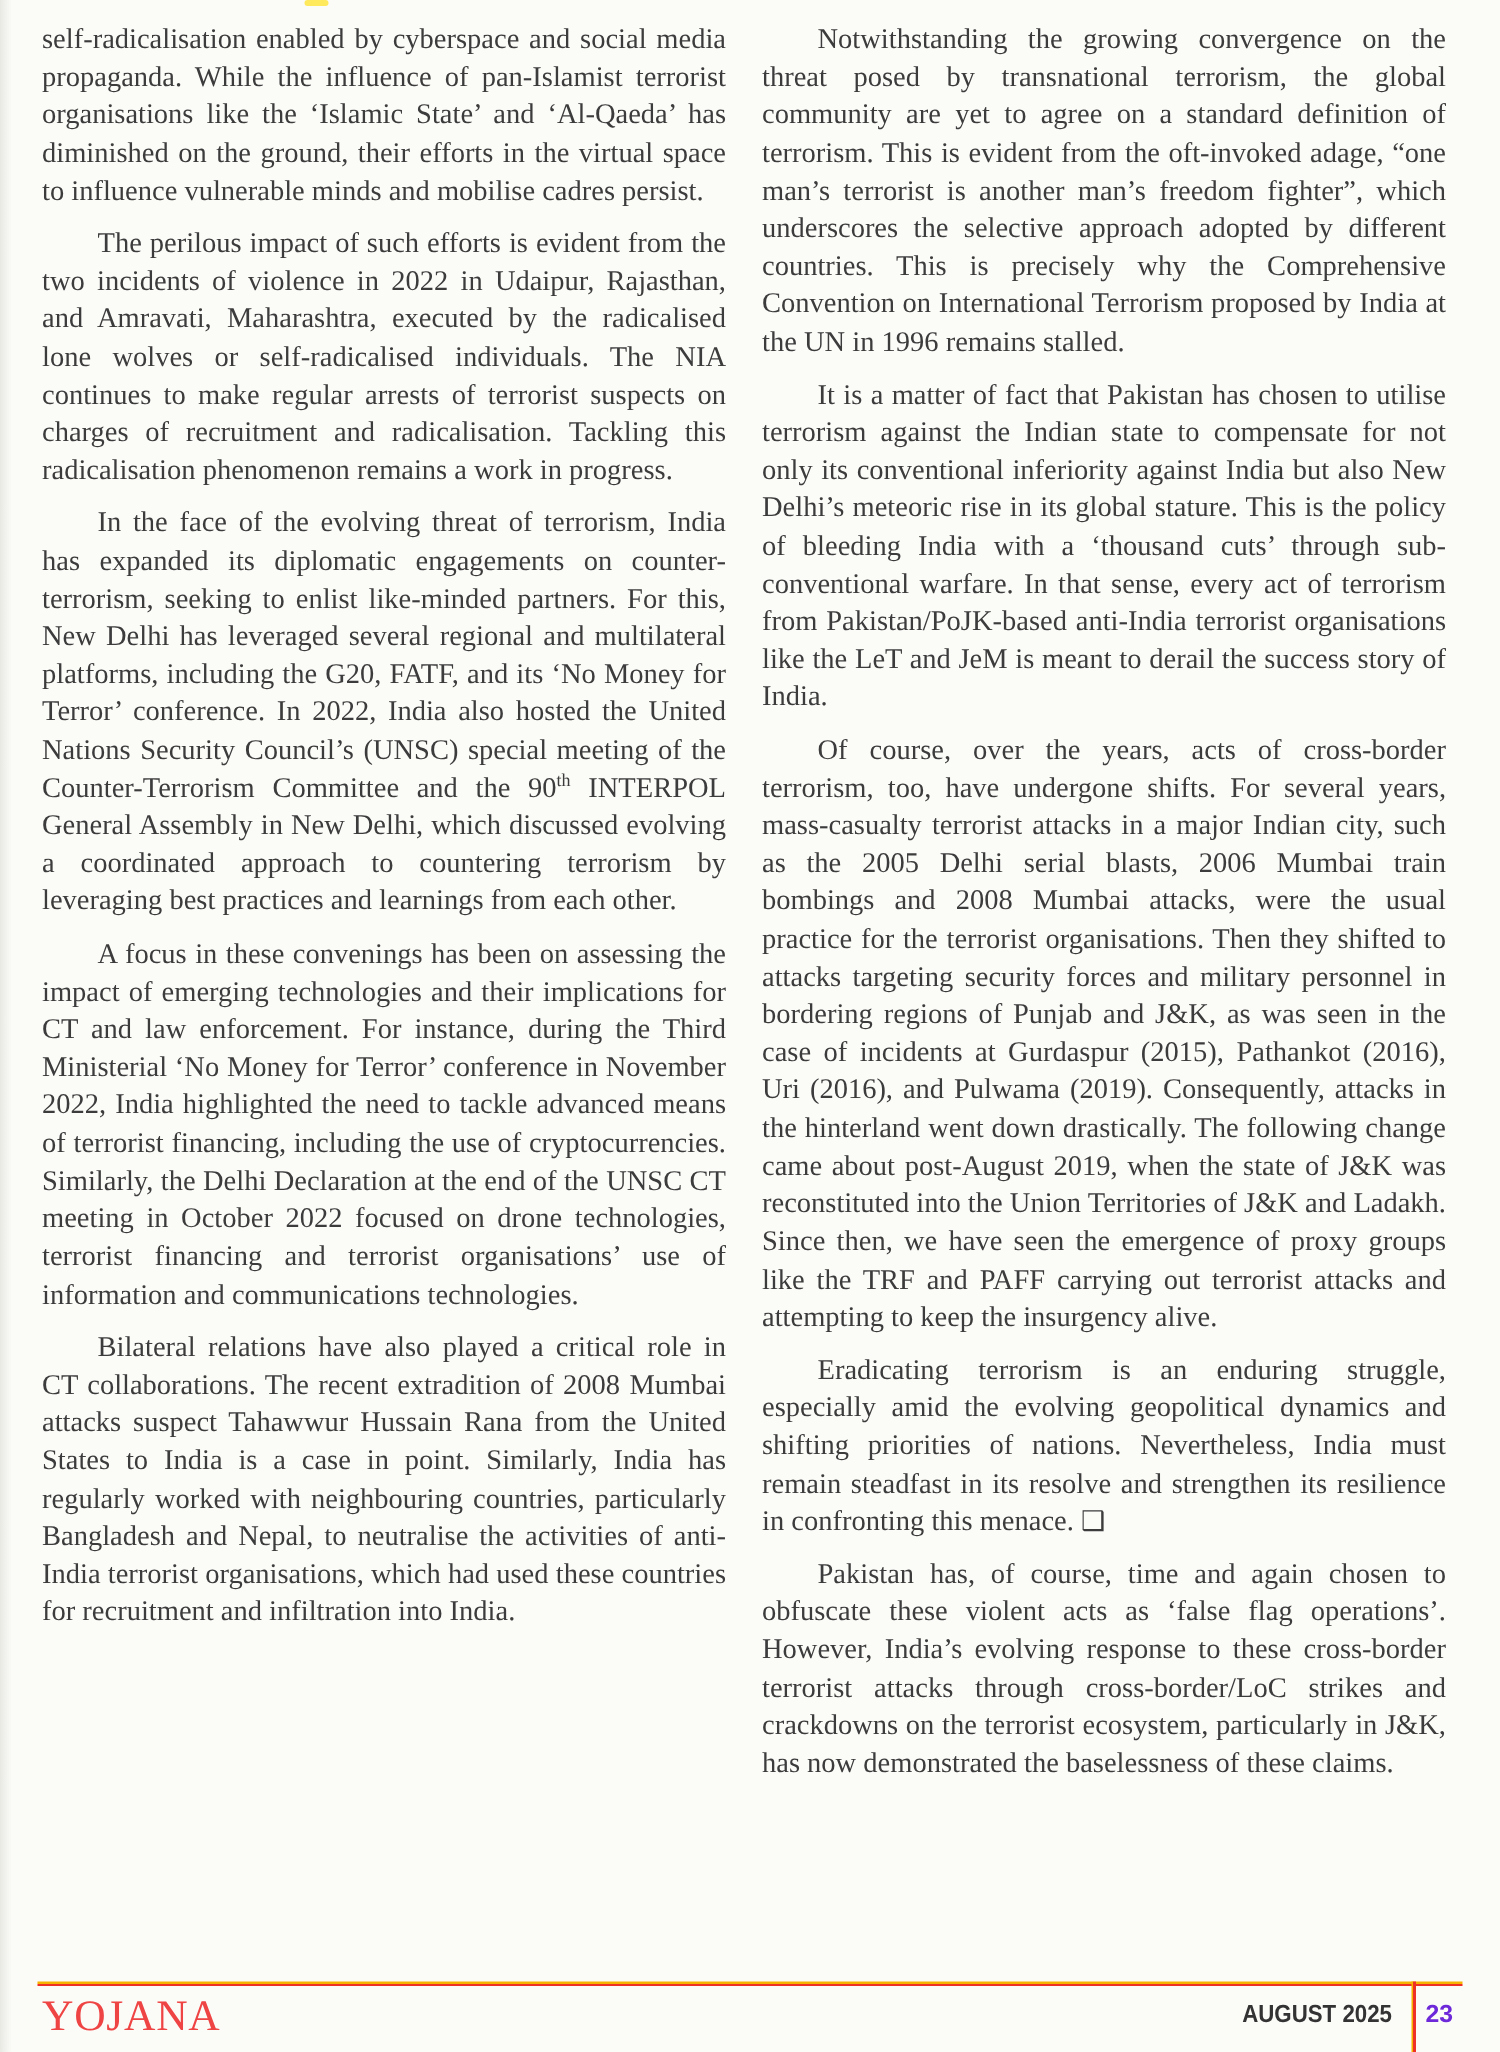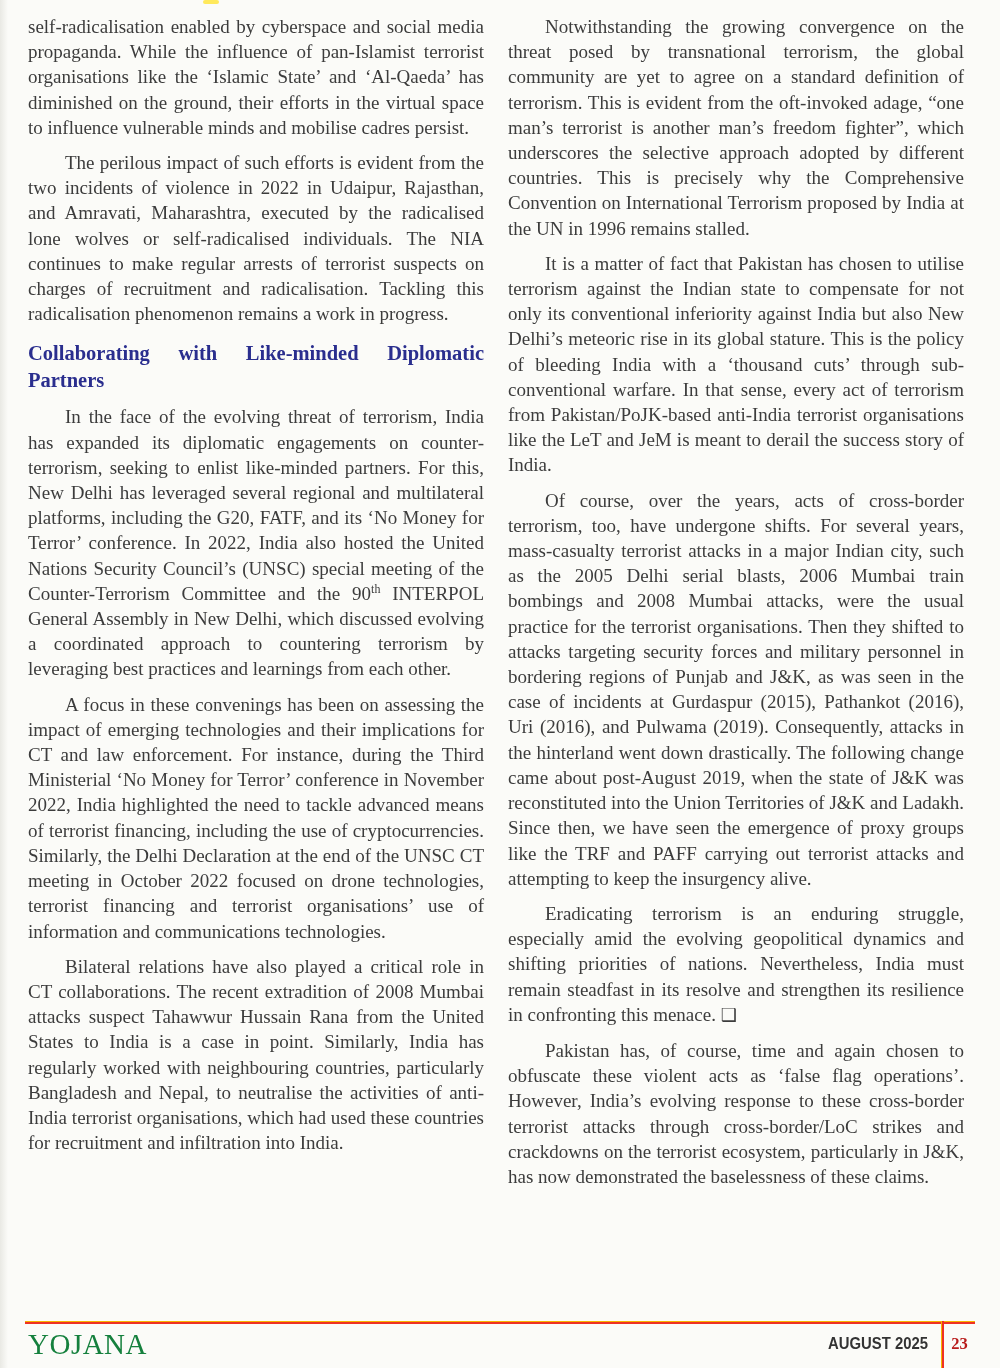--- a/index.html
+++ b/index.html
@@ -44,48 +44,47 @@
   .footer-rule {
     position: absolute; left: 25px; top: 1321px; width: 950px; height: 3px;
     background: linear-gradient(#f6b400 0 45%, #ee3124 45% 100%);
   }
   .footer-vline {
     position: absolute; left: 941px; top: 1321px; width: 3px; height: 47px;
     background: linear-gradient(90deg, #f6b400 0 34%, #ee3124 34% 100%);
   }
   .brand {
     position: absolute; left: 28px; top: 1328px;
-    font-size: 29px; letter-spacing: 0.5px; color: #15803d;
+    font-size: 29px; letter-spacing: 0.5px; color: #ef4444;
     font-family: "Liberation Serif", "DejaVu Serif", serif;
   }
   .issue {
     position: absolute; right: 72px; top: 1334px;
     font-family: "Liberation Sans", "DejaVu Sans", sans-serif;
     font-size: 16.5px; font-weight: bold; color: #333;
     transform: scaleX(0.9); transform-origin: 100% 50%;
     white-space: nowrap;
   }
   .pageno {
     position: absolute; left: 944px; top: 1334px; width: 31px;
     text-align: center;
-    font-family: Liberation Serif, serif;
-    font-size: 16.5px; font-weight: bold; color: #b91c1c;
+    font-family: Liberation Sans, sans-serif;
+    font-size: 16.5px; font-weight: bold; color: #6d28d9;
   }
 </style>
 </head>
 <body>
 
 <div class="scan-edge"></div>
 <div class="artifact"></div>
 
 <div class="columns">
   <div class="col">
     <p class="noindent">self-radicalisation enabled by cyberspace and social media propaganda. While the influence of pan-Islamist terrorist organisations like the ‘Islamic State’ and ‘Al-Qaeda’ has diminished on the ground, their efforts in the virtual space to influence vulnerable minds and mobilise cadres persist.</p>
     <p>The perilous impact of such efforts is evident from the two incidents of violence in 2022 in Udaipur, Rajasthan, and Amravati, Maharashtra, executed by the radicalised lone wolves or self-radicalised individuals. The NIA continues to make regular arrests of terrorist suspects on charges of recruitment and radicalisation. Tackling this radicalisation phenomenon remains a work in progress.</p>
-    <h2>Collaborating with Like-minded Diplomatic Partners</h2>
     <p><span>In the face of the evolving threat of terrorism, India has expanded its diplomatic engagements on counter-terrorism, seeking to enlist like-minded partners. For this, New Delhi has leveraged several regional and multilateral platforms, including the G20, FATF, and its ‘No Money for Terror’ conference. In 2022, India also hosted the United Nations Security Council’s (UNSC) special meeting of the Counter-Terrorism Committee and the 90</span><sup class="ord">th</sup><span> INTERPOL General Assembly in New Delhi, which discussed evolving a coordinated approach to countering terrorism by leveraging best practices and learnings from each other.</span></p>
     <p>A focus in these convenings has been on assessing the impact of emerging technologies and their implications for CT and law enforcement. For instance, during the Third Ministerial ‘No Money for Terror’ conference in November 2022, India highlighted the need to tackle advanced means of terrorist financing, including the use of cryptocurrencies. Similarly, the Delhi Declaration at the end of the UNSC CT meeting in October 2022 focused on drone technologies, terrorist financing and terrorist organisations’ use of information and communications technologies.</p>
     <p>Bilateral relations have also played a critical role in CT collaborations. The recent extradition of 2008 Mumbai attacks suspect Tahawwur Hussain Rana from the United States to India is a case in point. Similarly, India has regularly worked with neighbouring countries, particularly Bangladesh and Nepal, to neutralise the activities of anti-India terrorist organisations, which had used these countries for recruitment and infiltration into India.</p>
   </div>
   <div class="col">
     <p>Notwithstanding the growing convergence on the threat posed by transnational terrorism, the global community are yet to agree on a standard definition of terrorism. This is evident from the oft-invoked adage, “one man’s terrorist is another man’s freedom fighter”, which underscores the selective approach adopted by different countries. This is precisely why the Comprehensive Convention on International Terrorism proposed by India at the UN in 1996 remains stalled.</p>
     <p>It is a matter of fact that Pakistan has chosen to utilise terrorism against the Indian state to compensate for not only its conventional inferiority against India but also New Delhi’s meteoric rise in its global stature. This is the policy of bleeding India with a ‘thousand cuts’ through sub-conventional warfare. In that sense, every act of terrorism from Pakistan/PoJK-based anti-India terrorist organisations like the LeT and JeM is meant to derail the success story of India.</p>
     <p>Of course, over the years, acts of cross-border terrorism, too, have undergone shifts. For several years, mass-casualty terrorist attacks in a major Indian city, such as the 2005 Delhi serial blasts, 2006 Mumbai train bombings and 2008 Mumbai attacks, were the usual practice for the terrorist organisations. Then they shifted to attacks targeting security forces and military personnel in bordering regions of Punjab and J&amp;K, as was seen in the case of incidents at Gurdaspur (2015), Pathankot (2016), Uri (2016), and Pulwama (2019). Consequently, attacks in the hinterland went down drastically. The following change came about post-August 2019, when the state of J&amp;K was reconstituted into the Union Territories of J&amp;K and Ladakh. Since then, we have seen the emergence of proxy groups like the TRF and PAFF carrying out terrorist attacks and attempting to keep the insurgency alive.</p>
     <p><span>Eradicating terrorism is an enduring struggle, especially amid the evolving geopolitical dynamics and shifting priorities of nations. Nevertheless, India must remain steadfast in its resolve and strengthen its resilience in confronting this menace.</span> <span class="endmark">❑</span></p>
     <p>Pakistan has, of course, time and again chosen to obfuscate these violent acts as ‘false flag operations’. However, India’s evolving response to these cross-border terrorist attacks through cross-border/LoC strikes and crackdowns on the terrorist ecosystem, particularly in J&amp;K, has now demonstrated the baselessness of these claims.</p>

